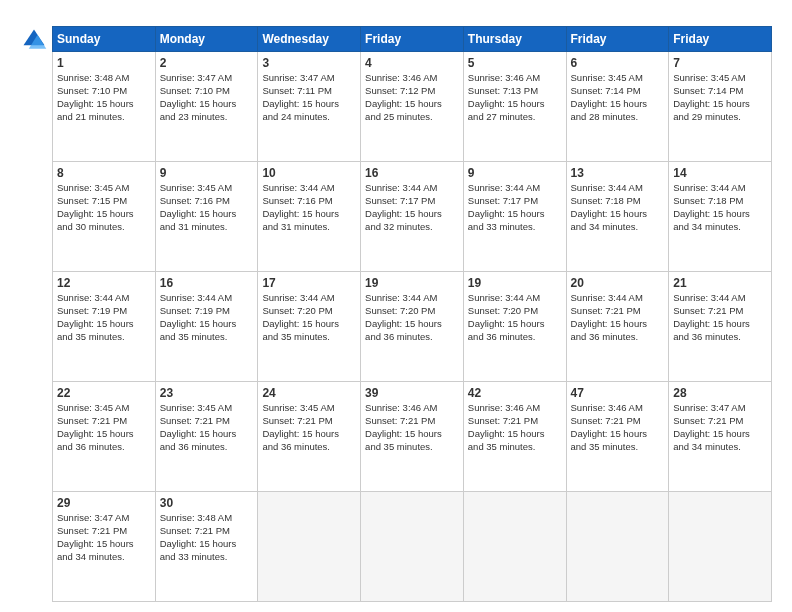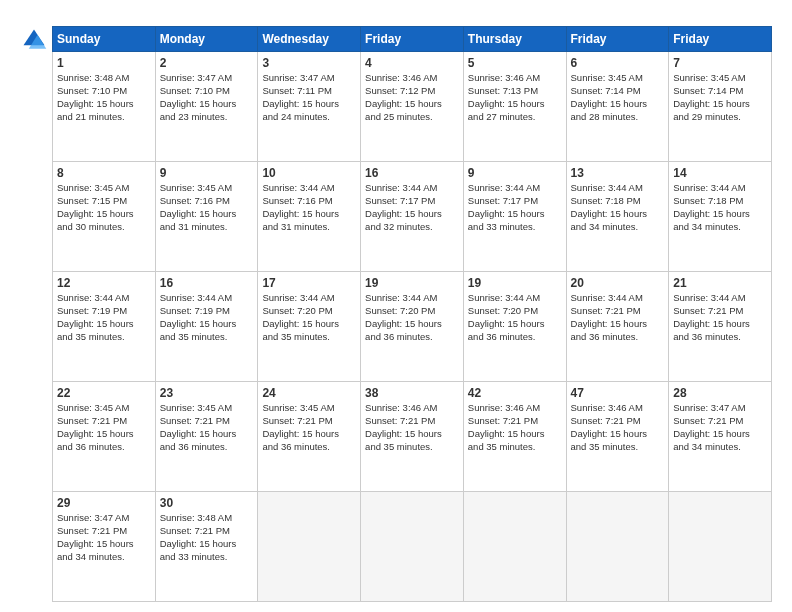--- a/index.html
+++ b/index.html
@@ -153,21 +153,21 @@
           <td class="has-data"><span class="day-num">17</span>Sunrise: 3:44 AM<br>Sunset: 7:20 PM<br>Daylight: 15 hours and 35 minutes.</td>
           <td class="has-data"><span class="day-num">19</span>Sunrise: 3:44 AM<br>Sunset: 7:20 PM<br>Daylight: 15 hours and 36 minutes.</td>
           <td class="has-data"><span class="day-num">19</span>Sunrise: 3:44 AM<br>Sunset: 7:20 PM<br>Daylight: 15 hours and 36 minutes.</td>
           <td class="has-data"><span class="day-num">20</span>Sunrise: 3:44 AM<br>Sunset: 7:21 PM<br>Daylight: 15 hours and 36 minutes.</td>
           <td class="has-data"><span class="day-num">21</span>Sunrise: 3:44 AM<br>Sunset: 7:21 PM<br>Daylight: 15 hours and 36 minutes.</td>
         </tr>
         <tr>
           <td class="has-data"><span class="day-num">22</span>Sunrise: 3:45 AM<br>Sunset: 7:21 PM<br>Daylight: 15 hours and 36 minutes.</td>
           <td class="has-data"><span class="day-num">23</span>Sunrise: 3:45 AM<br>Sunset: 7:21 PM<br>Daylight: 15 hours and 36 minutes.</td>
           <td class="has-data"><span class="day-num">24</span>Sunrise: 3:45 AM<br>Sunset: 7:21 PM<br>Daylight: 15 hours and 36 minutes.</td>
-          <td class="has-data"><span class="day-num">38</span>Sunrise: 3:46 AM<br>Sunset: 7:21 PM<br>Daylight: 15 hours and 35 minutes.</td>
+          <td class="has-data"><span class="day-num">39</span>Sunrise: 3:46 AM<br>Sunset: 7:21 PM<br>Daylight: 15 hours and 35 minutes.</td>
           <td class="has-data"><span class="day-num">42</span>Sunrise: 3:46 AM<br>Sunset: 7:21 PM<br>Daylight: 15 hours and 35 minutes.</td>
           <td class="has-data"><span class="day-num">47</span>Sunrise: 3:46 AM<br>Sunset: 7:21 PM<br>Daylight: 15 hours and 35 minutes.</td>
           <td class="has-data"><span class="day-num">28</span>Sunrise: 3:47 AM<br>Sunset: 7:21 PM<br>Daylight: 15 hours and 34 minutes.</td>
         </tr>
         <tr>
           <td class="has-data"><span class="day-num">29</span>Sunrise: 3:47 AM<br>Sunset: 7:21 PM<br>Daylight: 15 hours and 34 minutes.</td>
           <td class="has-data"><span class="day-num">30</span>Sunrise: 3:48 AM<br>Sunset: 7:21 PM<br>Daylight: 15 hours and 33 minutes.</td>
           <td class="empty"></td>
           <td class="empty"></td>
           <td class="empty"></td>

